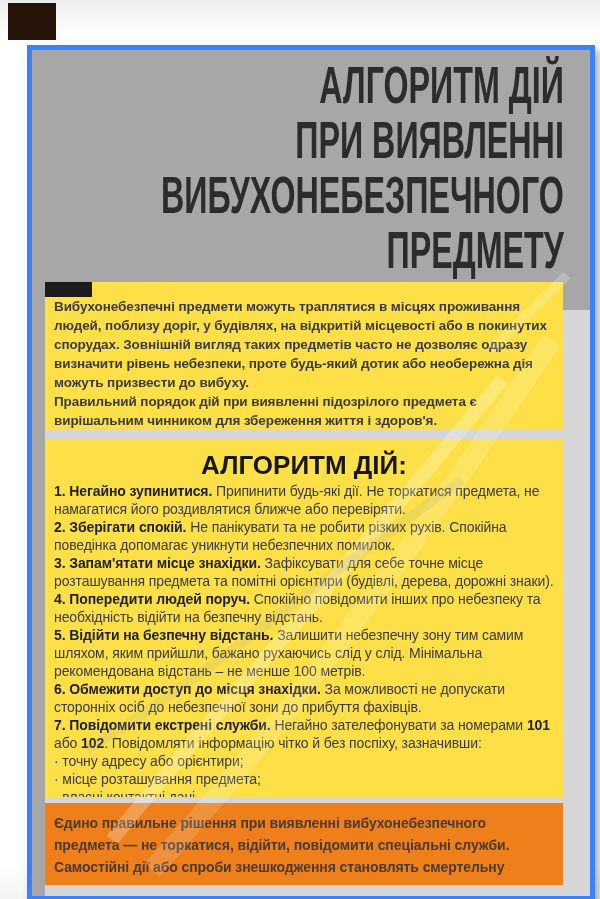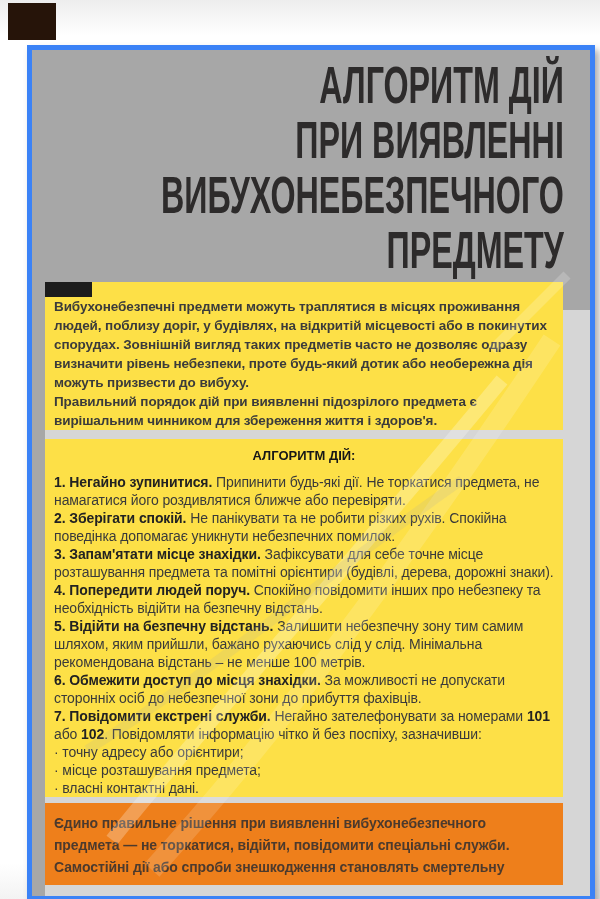--- a/index.html
+++ b/index.html
@@ -42,22 +42,22 @@
     background:var(--tab-black,#1c1c1c);
   }
   .intro-text{
     padding:15px 10px 0 9px;
     font-size:13.5px;line-height:19px;font-weight:bold;
     color:#3b3b3b;letter-spacing:-0.1px;
   }
   .intro-text p{margin:0;}
   .algo-box{top:389px;height:358px;}
   .algo-heading{
-    margin:0;padding-top:4px;text-align:center;
-    font-size:13px;line-height:26px;font-weight:bold;color:#171717;
+    margin:0;padding-top:13px;text-align:center;
+    font-size:26px;line-height:26px;font-weight:bold;color:#171717;
   }
   .algo-list{
     padding:4px 9px 0 9px;
     font-size:14px;line-height:18px;color:#3a3a3a;
     letter-spacing:-0.1px;
   }
   .algo-item{margin:0;}
   .algo-item .b{font-weight:bold;color:#222222;}
   .warning-box{
     top:753px;height:82px;background:var(--accent-orange,#ee7f1b);

